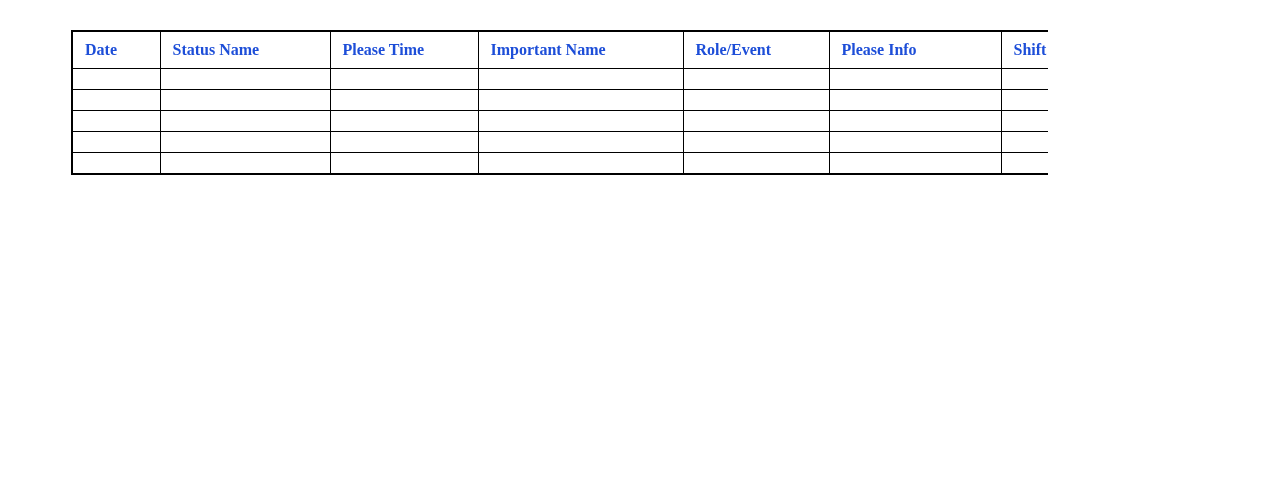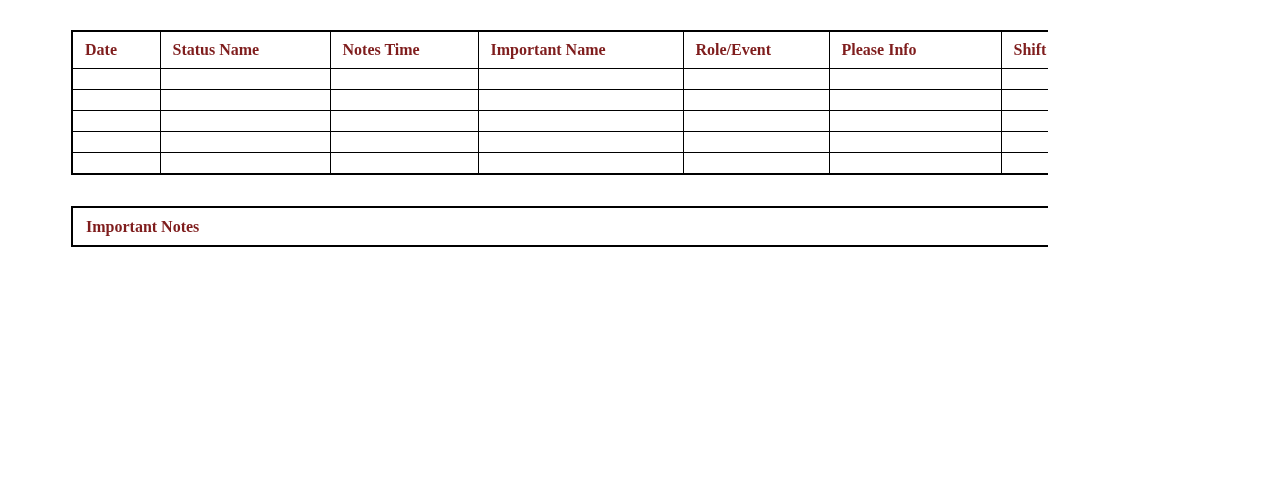--- a/index.html
+++ b/index.html
@@ -7,21 +7,21 @@
     padding: 0;
     background: #ffffff;
   }
   .page {
     position: relative;
     width: 1048px;
     height: 501px;
     background: #ffffff;
     font-family: "Liberation Serif", "DejaVu Serif", serif;
     font-size: 16px;
-    color: #7f1d1d;
+    color: #1d4ed8;
     overflow: hidden;
   }
   table {
     position: absolute;
     left: 71px;
     border-collapse: collapse;
     table-layout: fixed;
     width: 1136px;
     background: #ffffff;
   }
@@ -74,21 +74,21 @@
       <col style="width:205px">
       <col style="width:146px">
       <col style="width:172px">
       <col style="width:106px">
       <col style="width:100px">
     </colgroup>
     <thead>
       <tr>
         <th>Date</th>
         <th>Status Name</th>
-        <th>Notes Time</th>
+        <th>Please Time</th>
         <th>Important Name</th>
         <th>Role/Event</th>
         <th>Please Info</th>
         <th>Shift</th>
         <th>Info</th>
       </tr>
     </thead>
     <tbody>
       <tr>
         <td class="empty-cell"></td>
@@ -141,19 +141,16 @@
         <td class="empty-cell"></td>
       </tr>
     </tbody>
   </table>
 
   <table class="notes">
     <colgroup>
       <col style="width:1135px">
     </colgroup>
     <tbody>
-      <tr>
-        <td class="notes-title-cell">Important Notes</td>
-      </tr>
     </tbody>
   </table>
 
 </div>
 
 </body></html>

